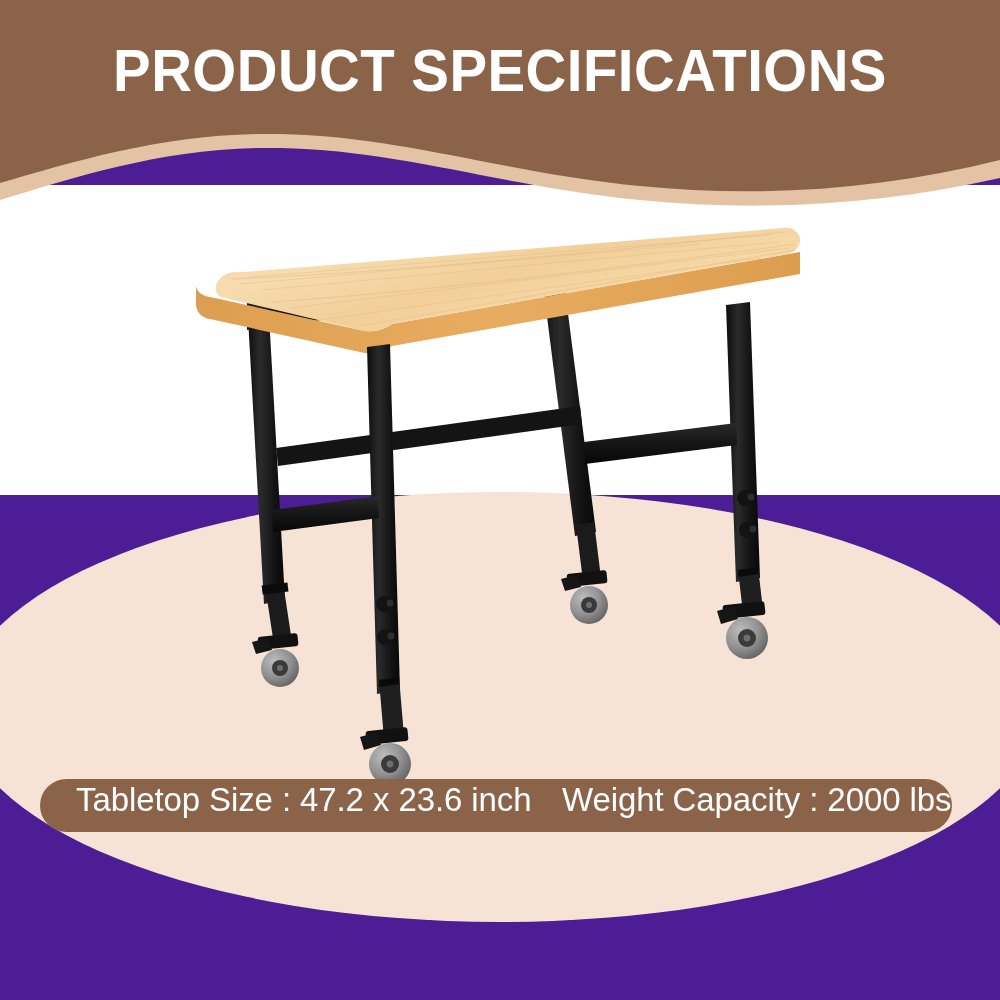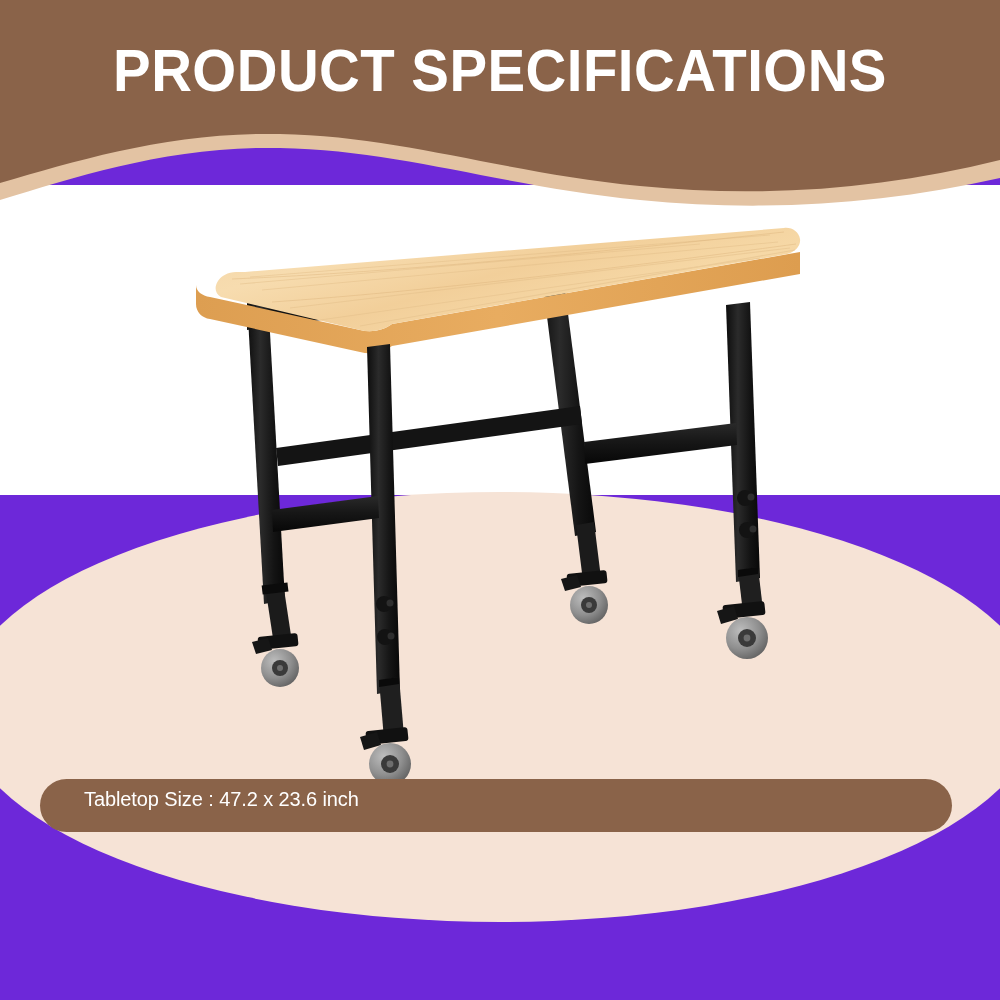--- a/index.html
+++ b/index.html
@@ -11,21 +11,21 @@
     height: 1000px;
     font-family: "Liberation Sans", sans-serif;
     background: #ffffff;
     overflow: hidden;
   }
 
   #page {
     position: relative;
     width: 1000px;
     height: 1000px;
-    background: #6d28d9;
+    background: #4c1d95;
     overflow: hidden;
   }
 
   
   .bg-ellipse {
     position: absolute;
     left: -40px;
     top: 492px;
     width: 1080px;
     height: 430px;
@@ -96,25 +96,24 @@
   .spec-bar.light { background: #e0c2a4; }
 
   .spec-cell {
     position: absolute;
     top: 0;
     height: 41px;
     display: flex;
     align-items: center;
     color: #ffffff;
     font-family: "Liberation Sans", sans-serif;
-    font-size: 20px;
+    font-size: 33px;
     font-weight: normal;
     white-space: nowrap;
     letter-spacing: -0.1px;
-    margin-left: 8px;
   }
   .spec-cell.col-left  { left: 36px; }
   .spec-cell.col-right { left: 522px; }
 </style>
 </head>
 <body>
 
 <div id="page">
 
   <div class="stage-white"></div>
@@ -280,19 +279,20 @@
         <circle cx="747" cy="458" r="9" fill="#3a3a3a"></circle>
         <circle cx="747" cy="458" r="3.4" fill="#6e6e6e"></circle>
       </g>
     </svg>
   </div>
 
   <div class="specs">
 
     <div class="spec-bar dark">
       <div class="spec-cell col-left">Tabletop Size : 47.2 x 23.6 inch</div>
+      <div class="spec-cell col-right">Weight Capacity : 2000 lbs</div>
     </div>
 
 
 
   </div>
 
 </div>
 
 </body></html>

